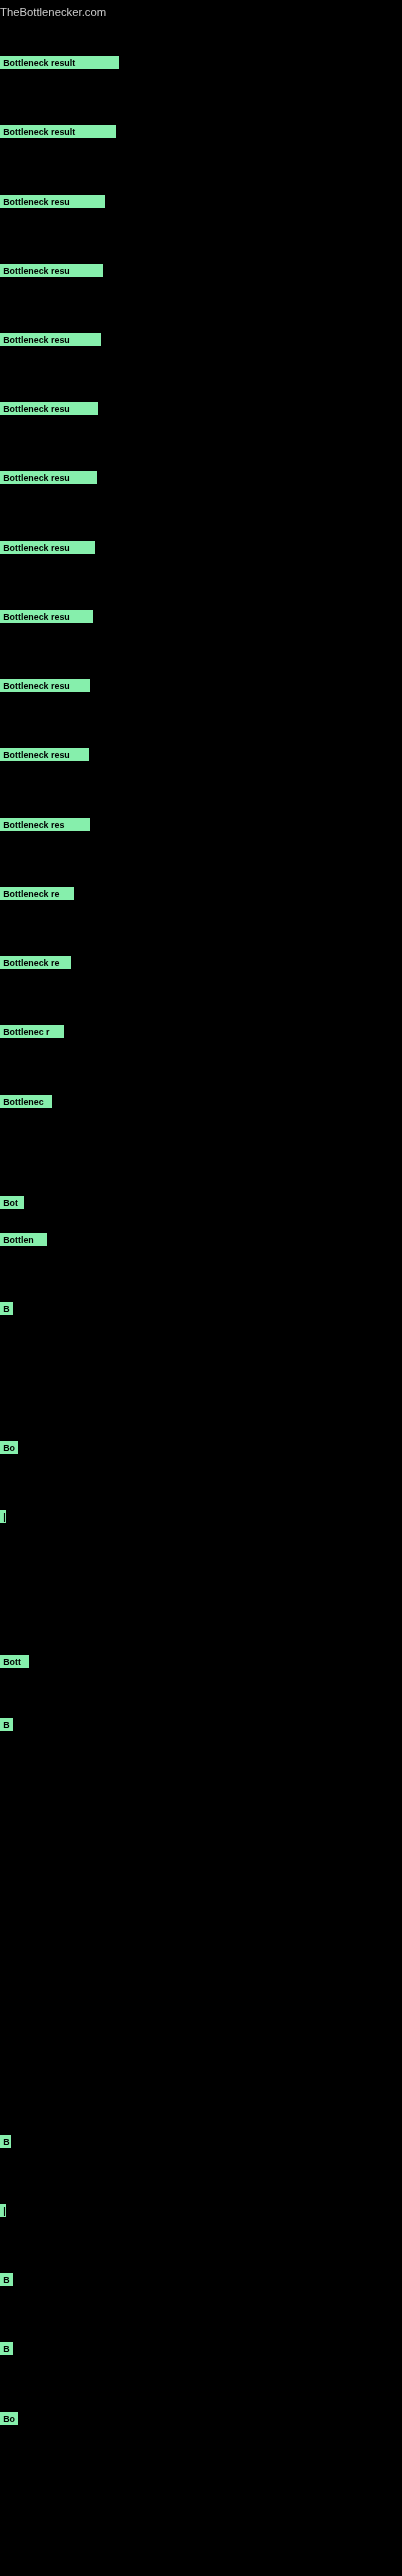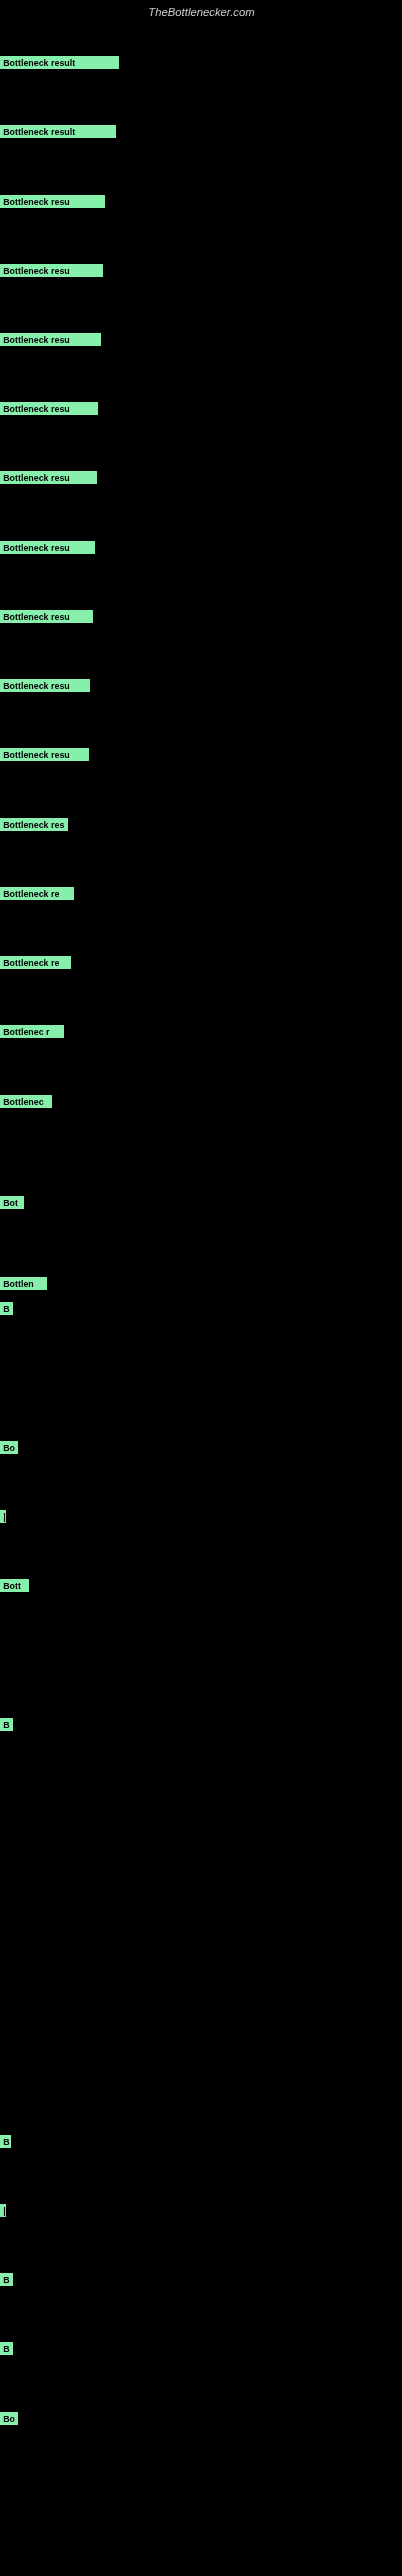--- a/index.html
+++ b/index.html
@@ -10,27 +10,25 @@
 
     body {
       background-color: #000000;
       width: 403px;
       min-height: 2576px;
       font-family: Arial, sans-serif;
       position: relative;
     }
 
     .site-title {
-      text-align: center;
       color: #cccccc;
       font-size: 11.3px;
       padding: 6.4px 0;
       position: relative;
       z-index: 10;
-      font-style: italic;
     }
 
     .bottleneck-bar {
       display: inline-block;
       background-color: #86efac;
       color: #000000;
       font-size: 8.9px;
       font-weight: bold;
       padding: 1.6px 3.2px;
       white-space: nowrap;
@@ -82,50 +80,50 @@
 <div class="row-container" style="top: 599px;">
     <span class="bottleneck-bar" style="width: 93px;">Bottleneck resu</span>
   </div>
 <div class="row-container" style="top: 668px;">
     <span class="bottleneck-bar" style="width: 90px;">Bottleneck resu</span>
   </div>
 <div class="row-container" style="top: 737px;">
     <span class="bottleneck-bar" style="width: 89px;">Bottleneck resu</span>
   </div>
 <div class="row-container" style="top: 807px;">
-    <span class="bottleneck-bar" style="width: 68px;">Bottleneck res</span>
+    <span class="bottleneck-bar" style="width: 90px;">Bottleneck res</span>
   </div>
 <div class="row-container" style="top: 876px;">
     <span class="bottleneck-bar" style="width: 74px;">Bottleneck re</span>
   </div>
 <div class="row-container" style="top: 945px;">
     <span class="bottleneck-bar" style="width: 71px;">Bottleneck re</span>
   </div>
 <div class="row-container" style="top: 1014px;">
     <span class="bottleneck-bar" style="width: 64px;">Bottlenec r</span>
   </div>
 <div class="row-container" style="top: 1084px;">
     <span class="bottleneck-bar" style="width: 52px;">Bottlenec</span>
   </div>
 <div class="row-container" style="top: 1185px;">
     <span class="bottleneck-bar" style="width: 24px;">Bot</span>
   </div>
-<div class="row-container" style="top: 1266px;">
+<div class="row-container" style="top: 1222px;">
     <span class="bottleneck-bar" style="width: 47px;">Bottlen</span>
   </div>
 <div class="row-container" style="top: 1291px;">
     <span class="bottleneck-bar" style="width: 13px;">B</span>
   </div>
 <div class="row-container" style="top: 1430px;">
     <span class="bottleneck-bar" style="width: 17.7px;">Bo</span>
   </div>
 <div class="row-container" style="top: 1499px;">
     <span class="bottleneck-bar" style="width: 6.4px;">|</span>
   </div>
-<div class="row-container" style="top: 1568px;">
+<div class="row-container" style="top: 1644px;">
     <span class="bottleneck-bar" style="width: 29px;">Bott</span>
   </div>
 <div class="row-container" style="top: 1707px;">
     <span class="bottleneck-bar" style="width: 13px;">B</span>
   </div>
 <div class="row-container" style="top: 2124px;">
     <span class="bottleneck-bar" style="width: 11.3px;">B</span>
   </div>
 <div class="row-container" style="top: 2193px;">
     <span class="bottleneck-bar" style="width: 6.4px;">|</span>

